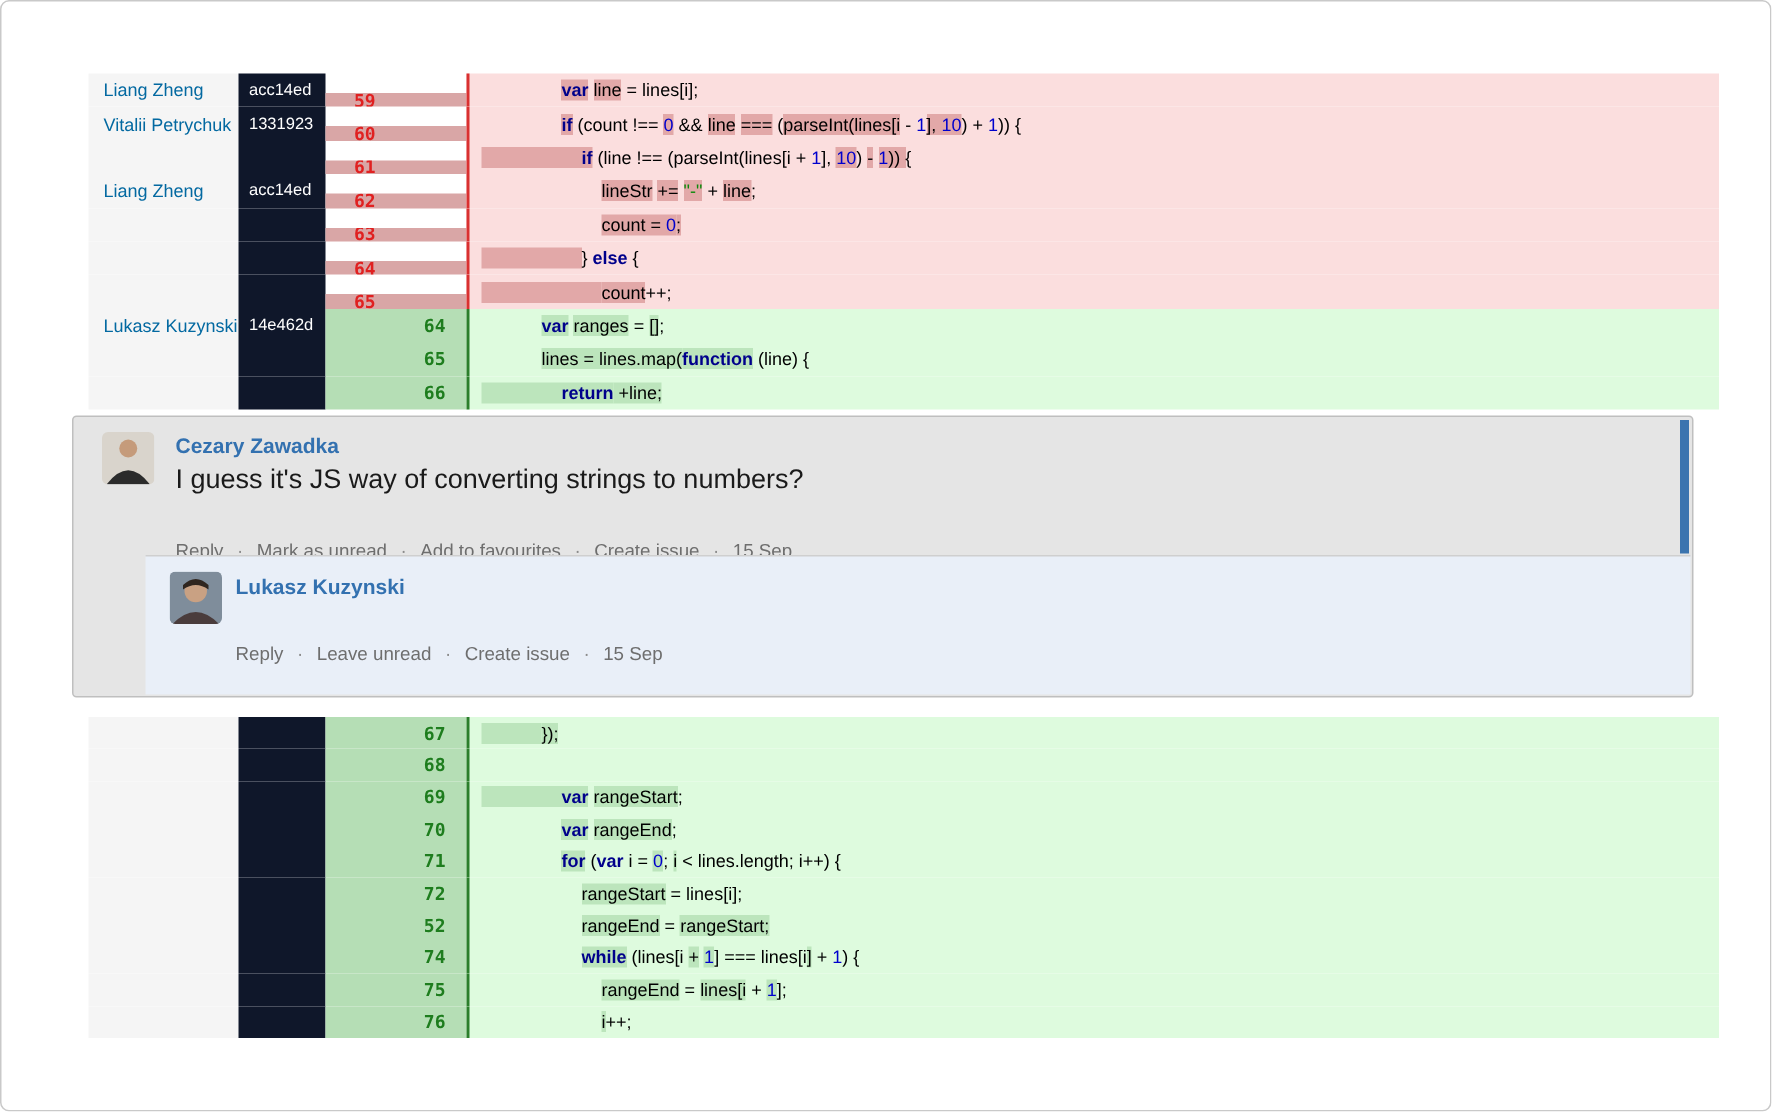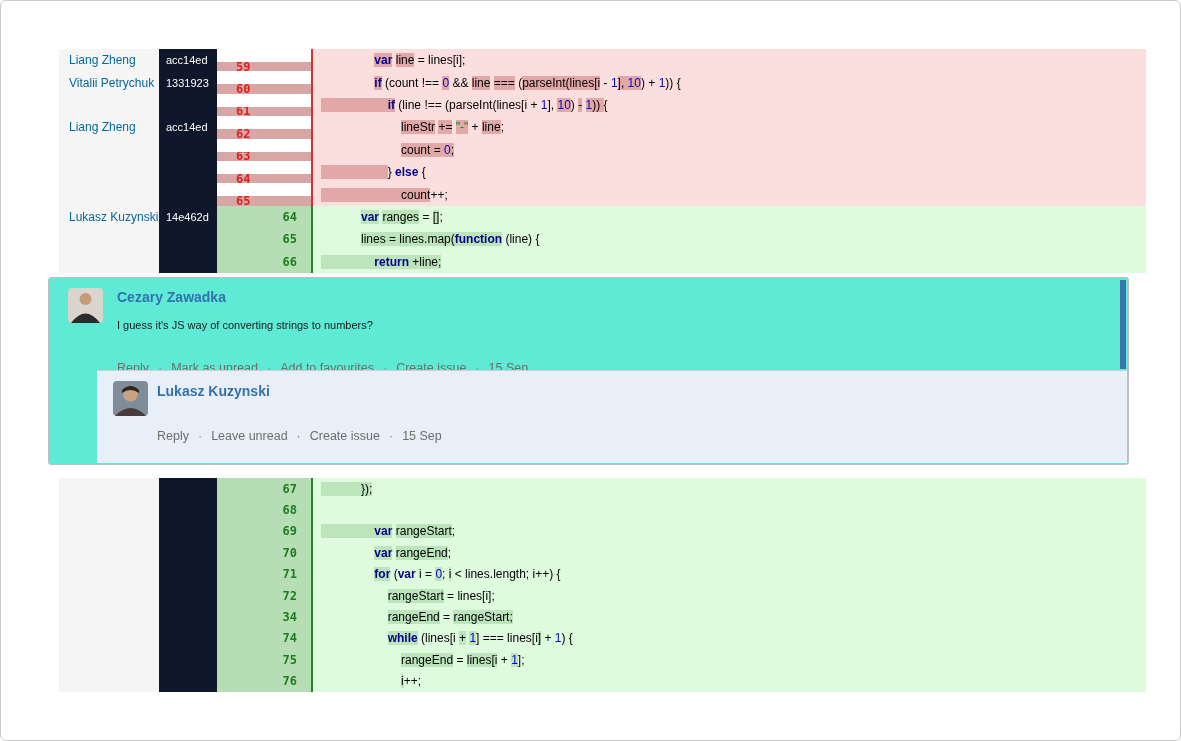--- a/index.html
+++ b/index.html
@@ -24,26 +24,26 @@
   .add .lnum{background:#B5DEB5;color:#1E7D1E;justify-content:flex-end;padding-right:14px;}
   .del .code{background:#FBDEDE;border-left:2px solid #D93030;padding-left:8px;}
   .add .code{background:#DEFBDE;border-left:2px solid #2B7E2B;padding-left:8px;}
   .del .code .h{background:#E2A8A8;}
   .add .code .h{background:#BCE5BC;}
   .code .k{color:#00008B;font-weight:bold;}
   .code .n{color:#0000CD;}
   .code .s{color:#0C8A0C;}
 
   
-  #comment-box{position:absolute;left:47px;top:276px;width:1081px;height:188px;background:#5eead4;border:1px solid #bfbfbf;border-radius:3px;padding-left:40px;}
+  #comment-box{position:absolute;left:47px;top:276px;width:1081px;height:188px;background:#e5e5e5;border:1px solid #bfbfbf;border-radius:3px;padding-left:40px;}
   .unread-bar{position:absolute;top:2px;right:2px;width:6px;height:89px;background:#3B74AF;}
   .avatar{position:absolute;width:35px;height:35px;border-radius:4px;overflow:hidden;}
   .c1-avatar{left:19px;top:10px;}
   .cname{font-size:14px;font-weight:bold;color:#3371B0;}
-  .ctext{font-size:11px;color:#1a1a1a;margin-top:14px;}
+  .ctext{font-size:18px;color:#1a1a1a;margin-top:4px;}
   .cactions{font-size:12.5px;color:#6e6e6e;margin-top:30px;white-space:nowrap;}
   .cactions > span + span::before{content:"·";margin:0 9px;color:#8a8a8a;}
   .c1-body{position:absolute;left:68px;top:11px;right:30px;}
   .reply{position:absolute;left:48px;right:1px;top:92px;bottom:1px;background:#E9EFF8;border-top:1px solid #cfcfcf;}
   .reply .avatar{left:16px;top:10px;}
   .reply-body{position:absolute;left:60px;top:12px;right:20px;}
   .emoticon{display:inline-block;vertical-align:-3px;margin-left:4px;}
 </style>
 </head>
 <body>
@@ -182,21 +182,21 @@
       </div>
       <div class="drow add">
         <div class="cell author"></div>
         <div class="cell commit dark"></div>
         <div class="cell lnum">72</div>
         <div class="cell code"><span>                    </span><span class="h">rangeStart</span><span> = lines[i];</span></div>
       </div>
       <div class="drow add">
         <div class="cell author"></div>
         <div class="cell commit dark"></div>
-        <div class="cell lnum">34</div>
+        <div class="cell lnum">52</div>
         <div class="cell code"><span>                    </span><span class="h">rangeEnd</span><span> = </span><span class="h">rangeStart;</span></div>
       </div>
       <div class="drow add">
         <div class="cell author"></div>
         <div class="cell commit dark"></div>
         <div class="cell lnum">74</div>
         <div class="cell code"><span>                    </span><span class="k h">while</span><span> (lines[i </span><span class="h">+</span><span> </span><span class="n h">1</span><span>] === lines[i</span><span class="h">]</span><span> + </span><span class="n">1</span><span>) {</span></div>
       </div>
       <div class="drow add">
         <div class="cell author"></div>

